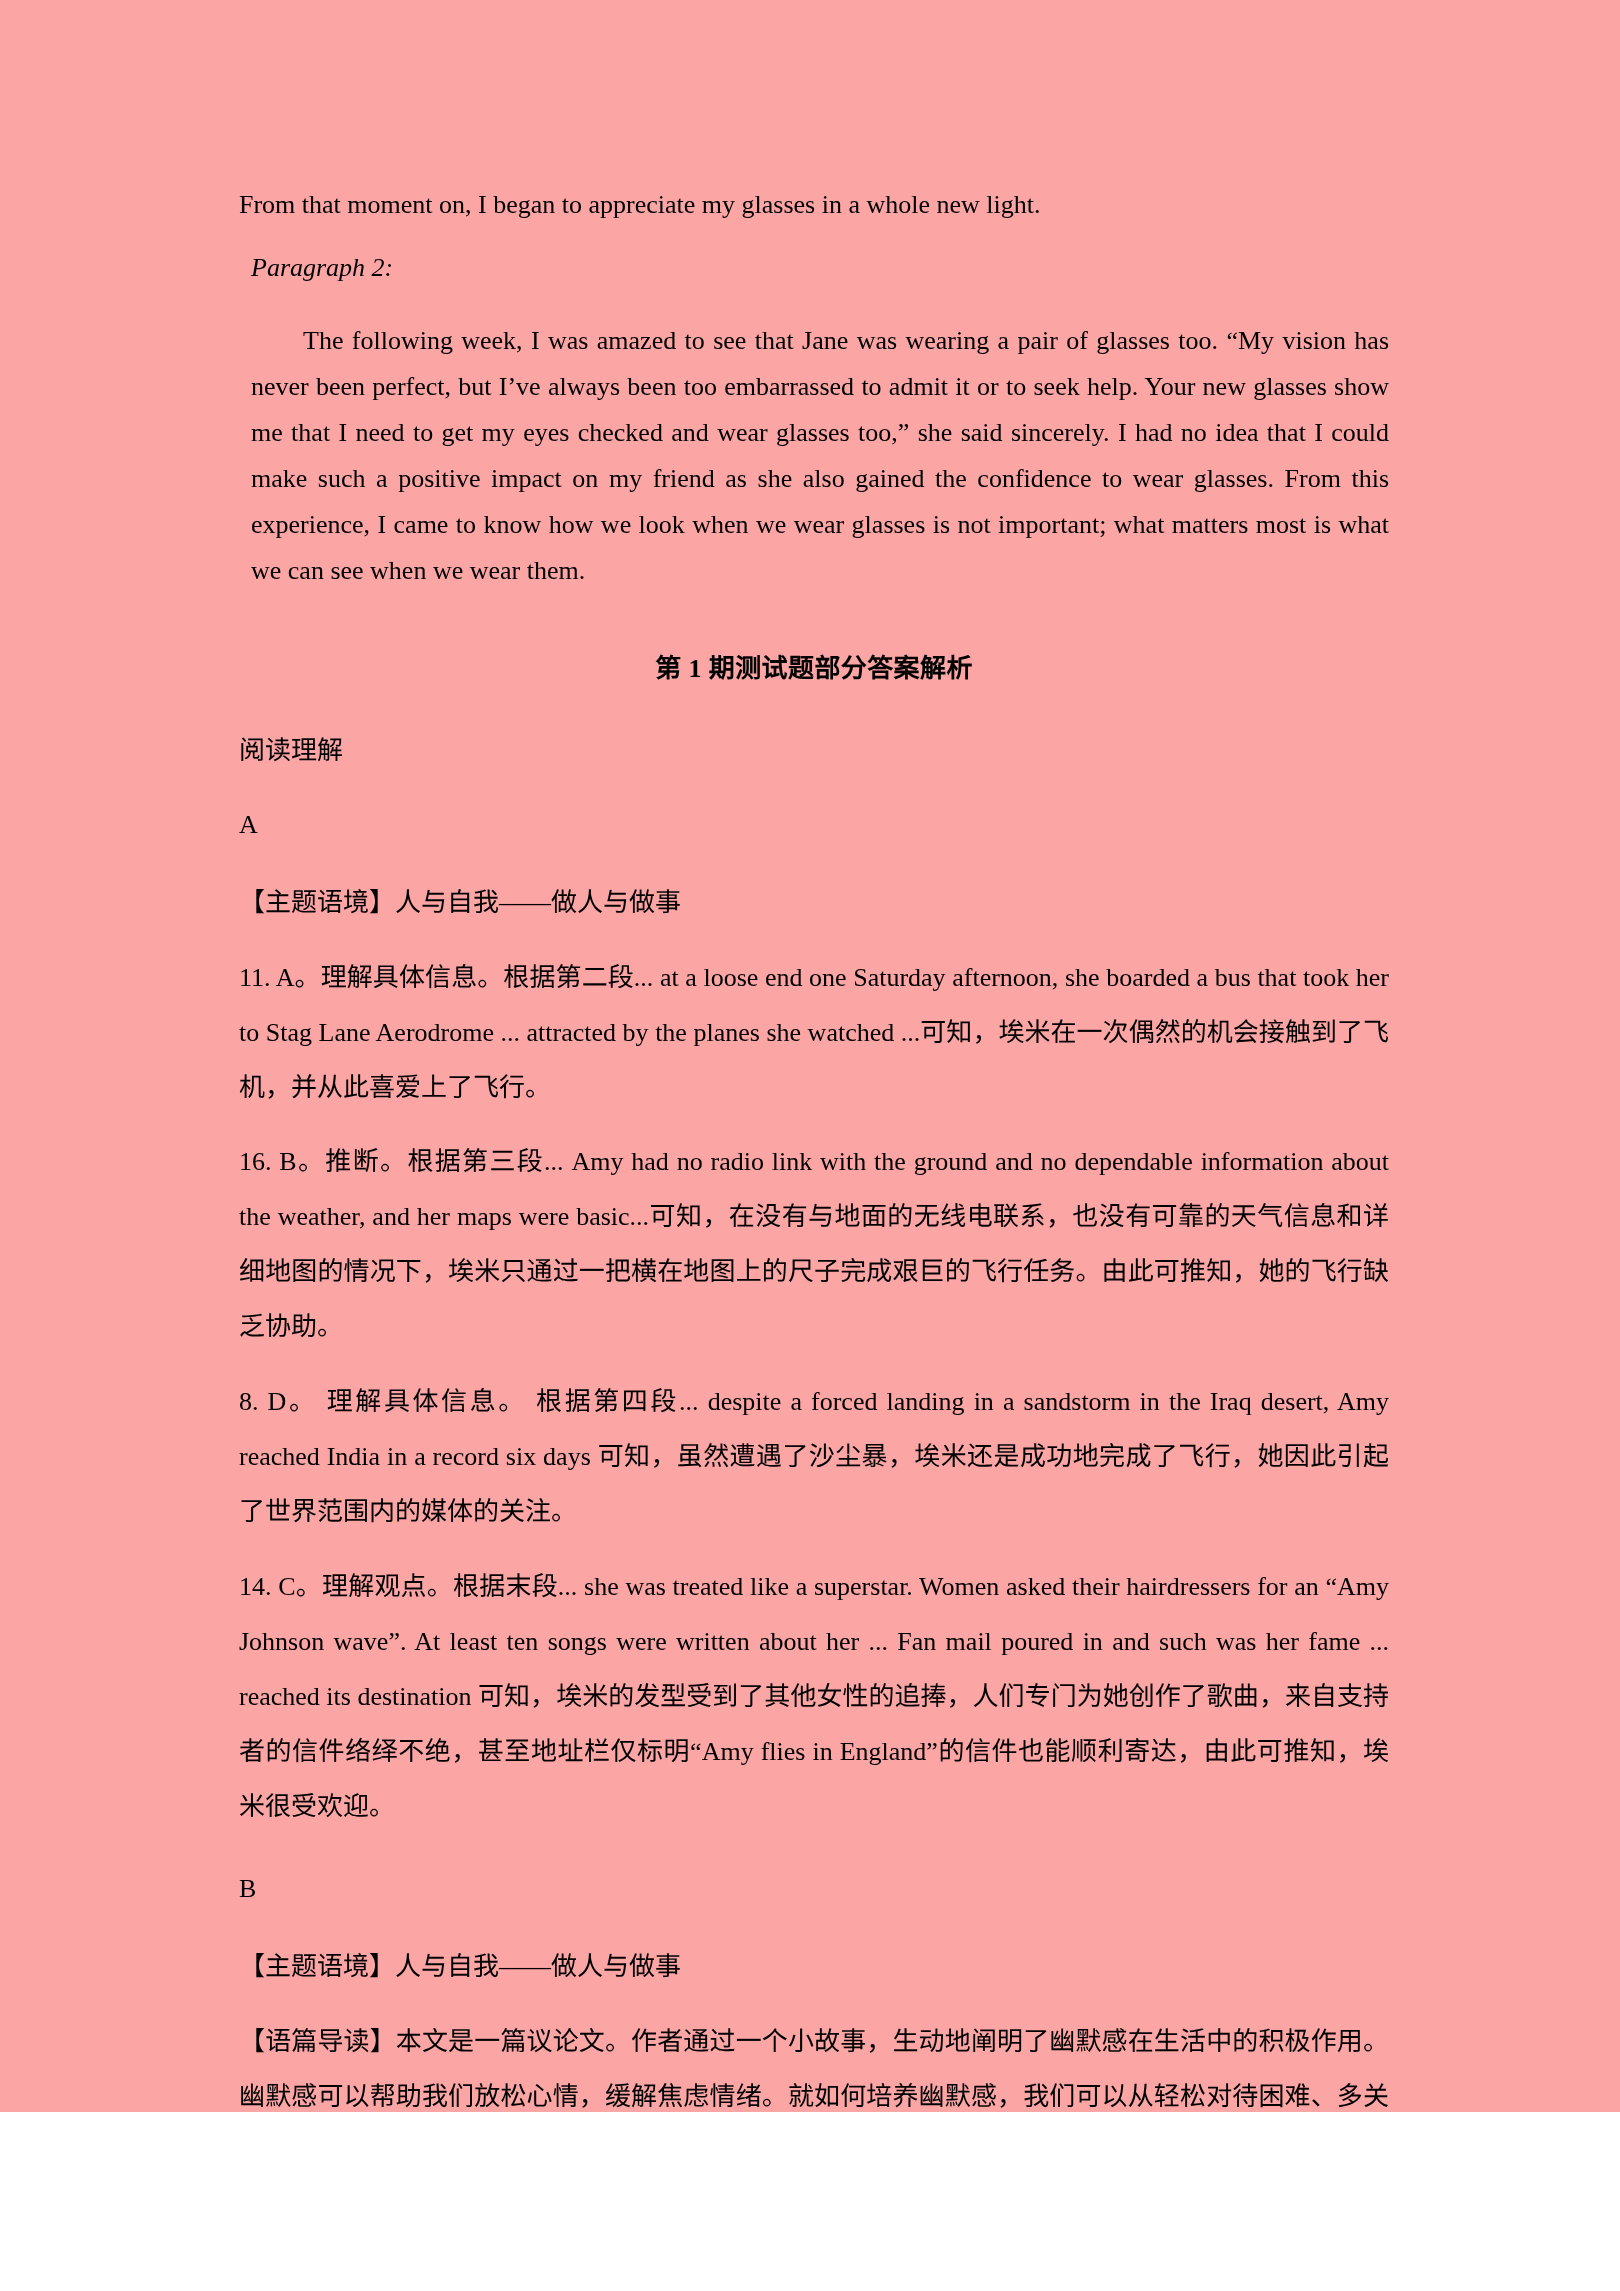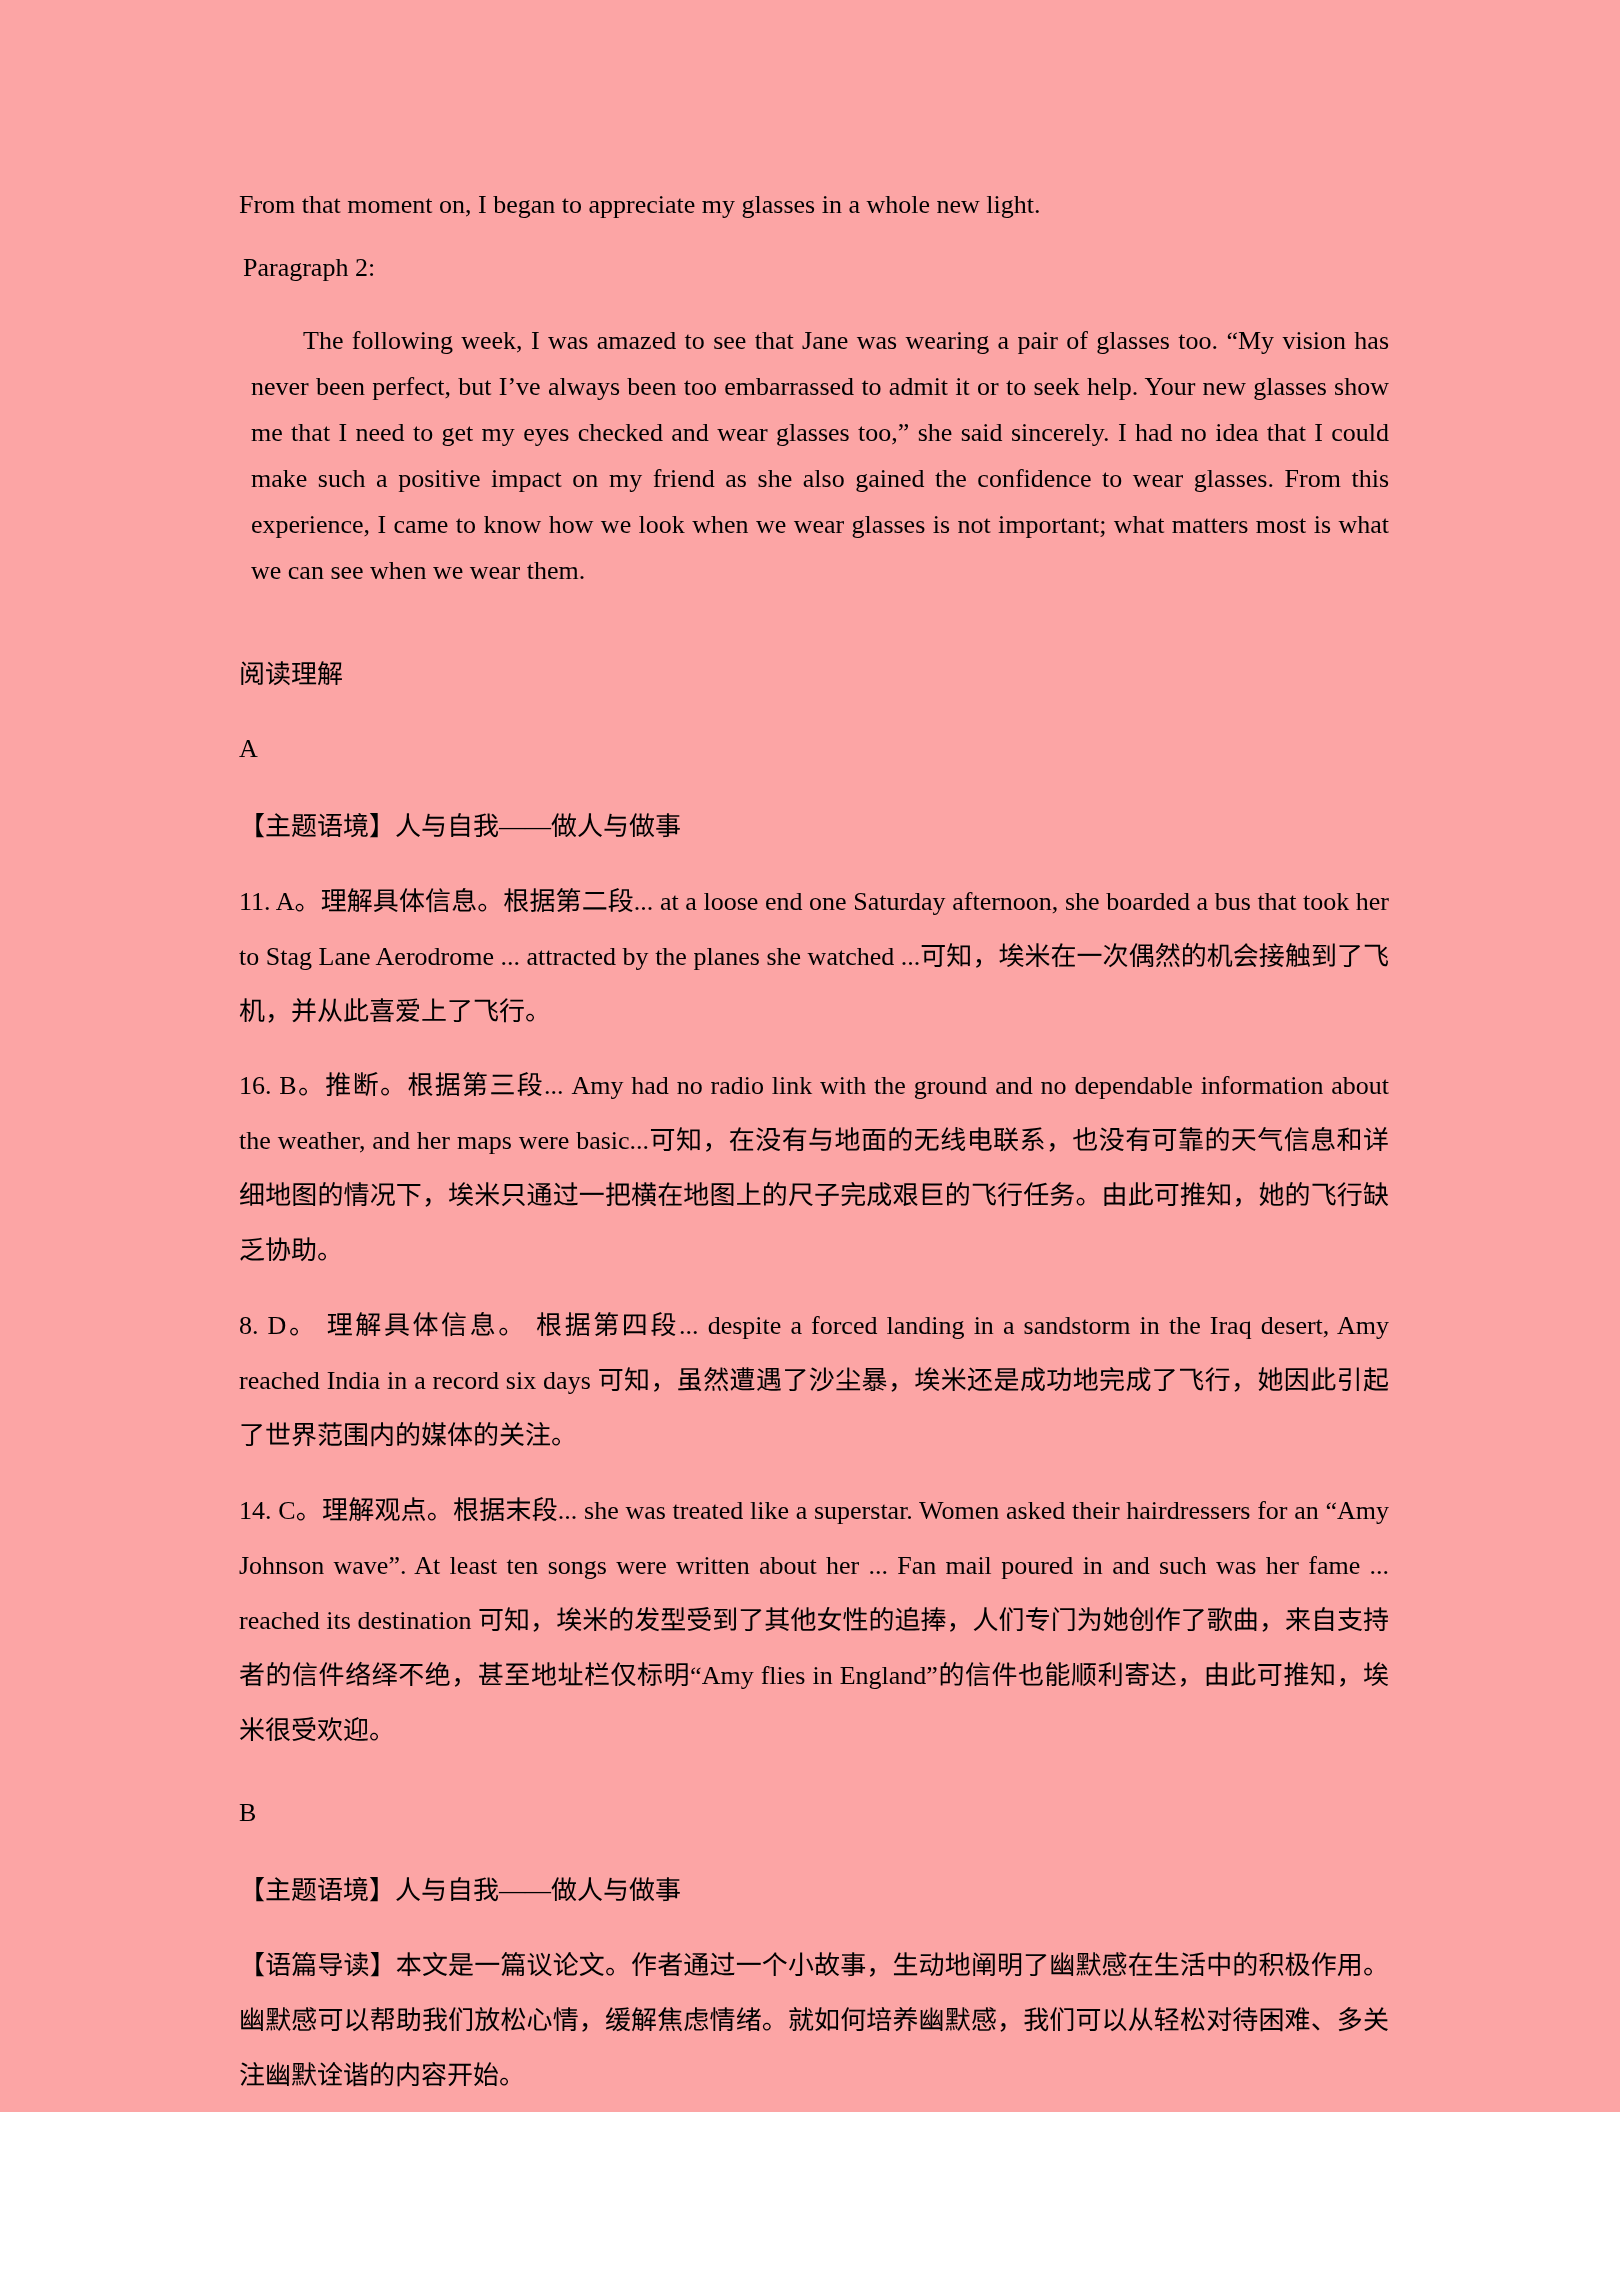--- a/index.html
+++ b/index.html
@@ -36,21 +36,22 @@
   }
   .en-line {
     margin: 0 0 37px 0;
   }
   .en-para {
     margin: 0 0 39px 12px;
     text-indent: 52px;
     line-height: 46px;
   }
   .label-line {
-    margin: 0 0 37px 4px;
+    margin: 0 0 37px 12px;
+    font-style: italic;
   }
   
   .center-heading {
     font-family: "Liberation Serif", "DejaVu Serif", serif;
     font-size: 26px;
     text-align: center;
     margin: 0 0 39px 0;
     color: #000000;
     letter-spacing: 0.4px;
   }
@@ -90,20 +91,21 @@
   <div class="content">
 
     <p class="en-line">From that moment on, I began to appreciate my glasses in a whole new light.</p>
 
     <p class="label-line">Paragraph 2:</p>
 
     <p class="en-para">The following week, I was amazed to see that Jane was wearing a pair of glasses too. “My vision has never been perfect, but I’ve always been too embarrassed to admit it or to seek help. Your new glasses show me that I need to get my eyes checked and wear glasses too,” she said sincerely. I had no idea that I could make such a positive impact on my friend as she also gained the confidence to wear glasses. From this experience, I came to know how we look when we wear glasses is not important; what matters most is what we can see when we wear them.</p>
 
     <div class="spacer-sm"></div>
 
+    <h1 class="center-heading">第 1 期测试题部分答案解析</h1>
 
     <p class="cn-line">阅读理解</p>
 
     <div class="spacer-sm"></div>
 
     <p class="section-letter">A</p>
 
     <p class="cn-line">
       <span>【主题语境】</span><span>人与自我——做人与做事</span>
     </p>

